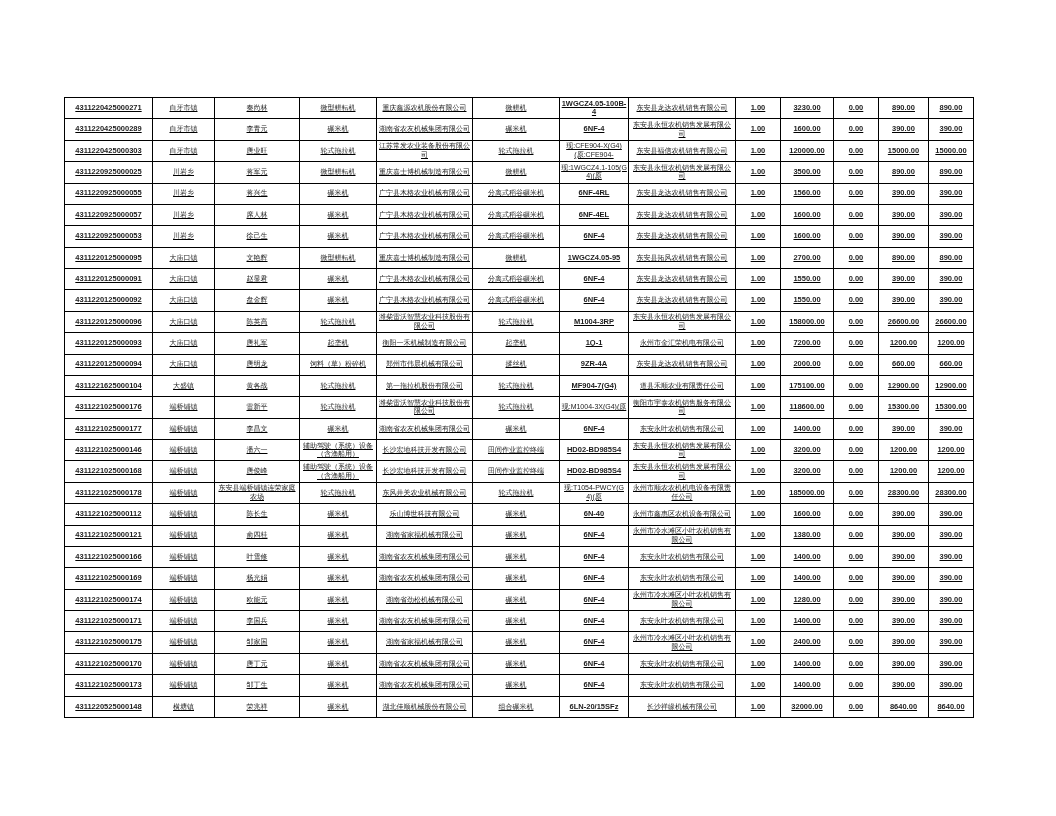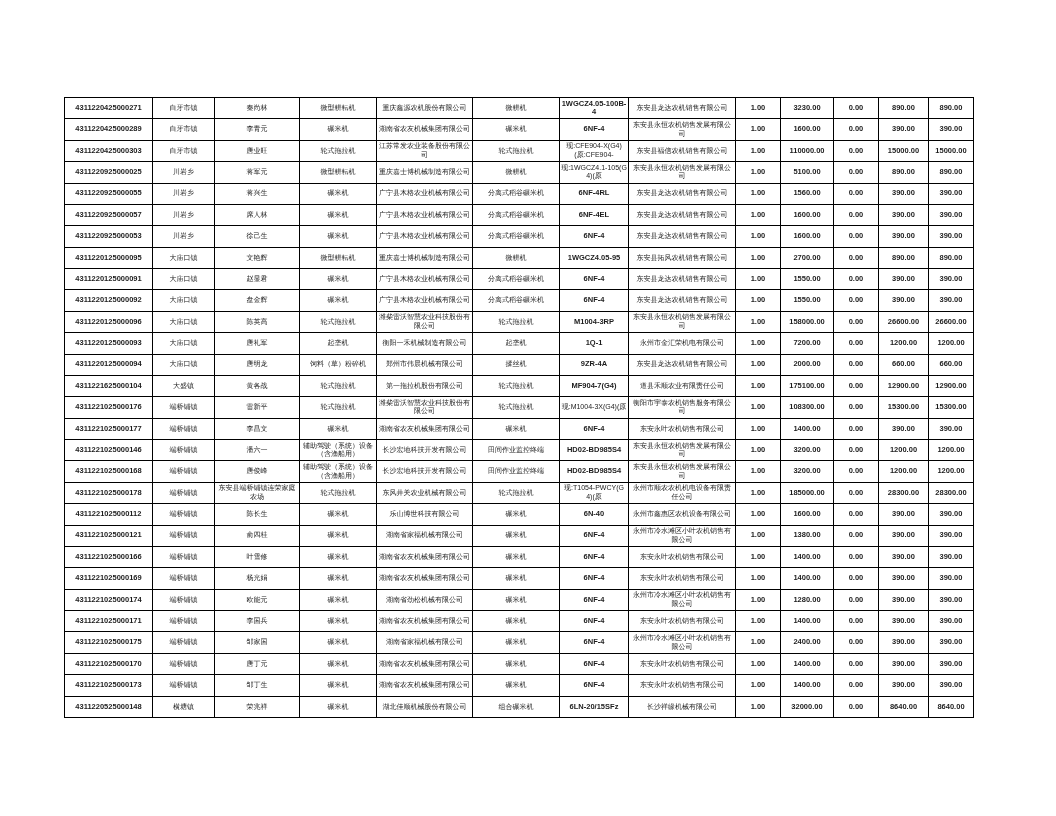--- a/index.html
+++ b/index.html
@@ -16,20 +16,21 @@
     overflow: hidden;
   }
   table.subsidy {
     position: absolute;
     left: 64px;
     top: 97px;
     width: 909px;
     height: 621px;
     border-collapse: collapse;
     table-layout: fixed;
+    text-decoration: underline;
   }
   table.subsidy td {
     border: 1px solid #000000;
     text-align: center;
     vertical-align: middle;
     padding: 0 1px;
     overflow: hidden;
     word-break: break-all;
     color: #1c1c1c;
   }
@@ -91,36 +92,36 @@
         <tr>
           <td class="num">4311220425000303</td>
           <td class="cn">白牙市镇</td>
           <td class="cn">唐业旺</td>
           <td class="cn">轮式拖拉机</td>
           <td class="cn">江苏常发农业装备股份有限公司</td>
           <td class="cn">轮式拖拉机</td>
           <td class="cn">现:CFE904-X(G4)(原:CFE904-</td>
           <td class="cn">东安县福信农机销售有限公司</td>
           <td class="num">1.00</td>
-          <td class="num">110000.00</td>
+          <td class="num">120000.00</td>
           <td class="num">0.00</td>
           <td class="num">15000.00</td>
           <td class="num">15000.00</td>
         </tr>
         <tr>
           <td class="num">4311220925000025</td>
           <td class="cn">川岩乡</td>
           <td class="cn">蒋军元</td>
           <td class="cn">微型耕耘机</td>
           <td class="cn">重庆嘉士博机械制造有限公司</td>
           <td class="cn">微耕机</td>
           <td class="cn">现:1WGCZ4.1-105(G4)(原</td>
           <td class="cn">东安县永恒农机销售发展有限公司</td>
           <td class="num">1.00</td>
-          <td class="num">5100.00</td>
+          <td class="num">3500.00</td>
           <td class="num">0.00</td>
           <td class="num">890.00</td>
           <td class="num">890.00</td>
         </tr>
         <tr>
           <td class="num">4311220925000055</td>
           <td class="cn">川岩乡</td>
           <td class="cn">蒋兴生</td>
           <td class="cn">碾米机</td>
           <td class="cn">广宁县木格农业机械有限公司</td>
@@ -271,21 +272,21 @@
         <tr>
           <td class="num">4311221025000176</td>
           <td class="cn">端桥铺镇</td>
           <td class="cn">雷新平</td>
           <td class="cn">轮式拖拉机</td>
           <td class="cn">潍柴雷沃智慧农业科技股份有限公司</td>
           <td class="cn">轮式拖拉机</td>
           <td class="cn">现:M1004-3X(G4)(原</td>
           <td class="cn">衡阳市宇泰农机销售服务有限公司</td>
           <td class="num">1.00</td>
-          <td class="num">108300.00</td>
+          <td class="num">118600.00</td>
           <td class="num">0.00</td>
           <td class="num">15300.00</td>
           <td class="num">15300.00</td>
         </tr>
         <tr>
           <td class="num">4311221025000177</td>
           <td class="cn">端桥铺镇</td>
           <td class="cn">李昌文</td>
           <td class="cn">碾米机</td>
           <td class="cn">湖南省农友机械集团有限公司</td>

